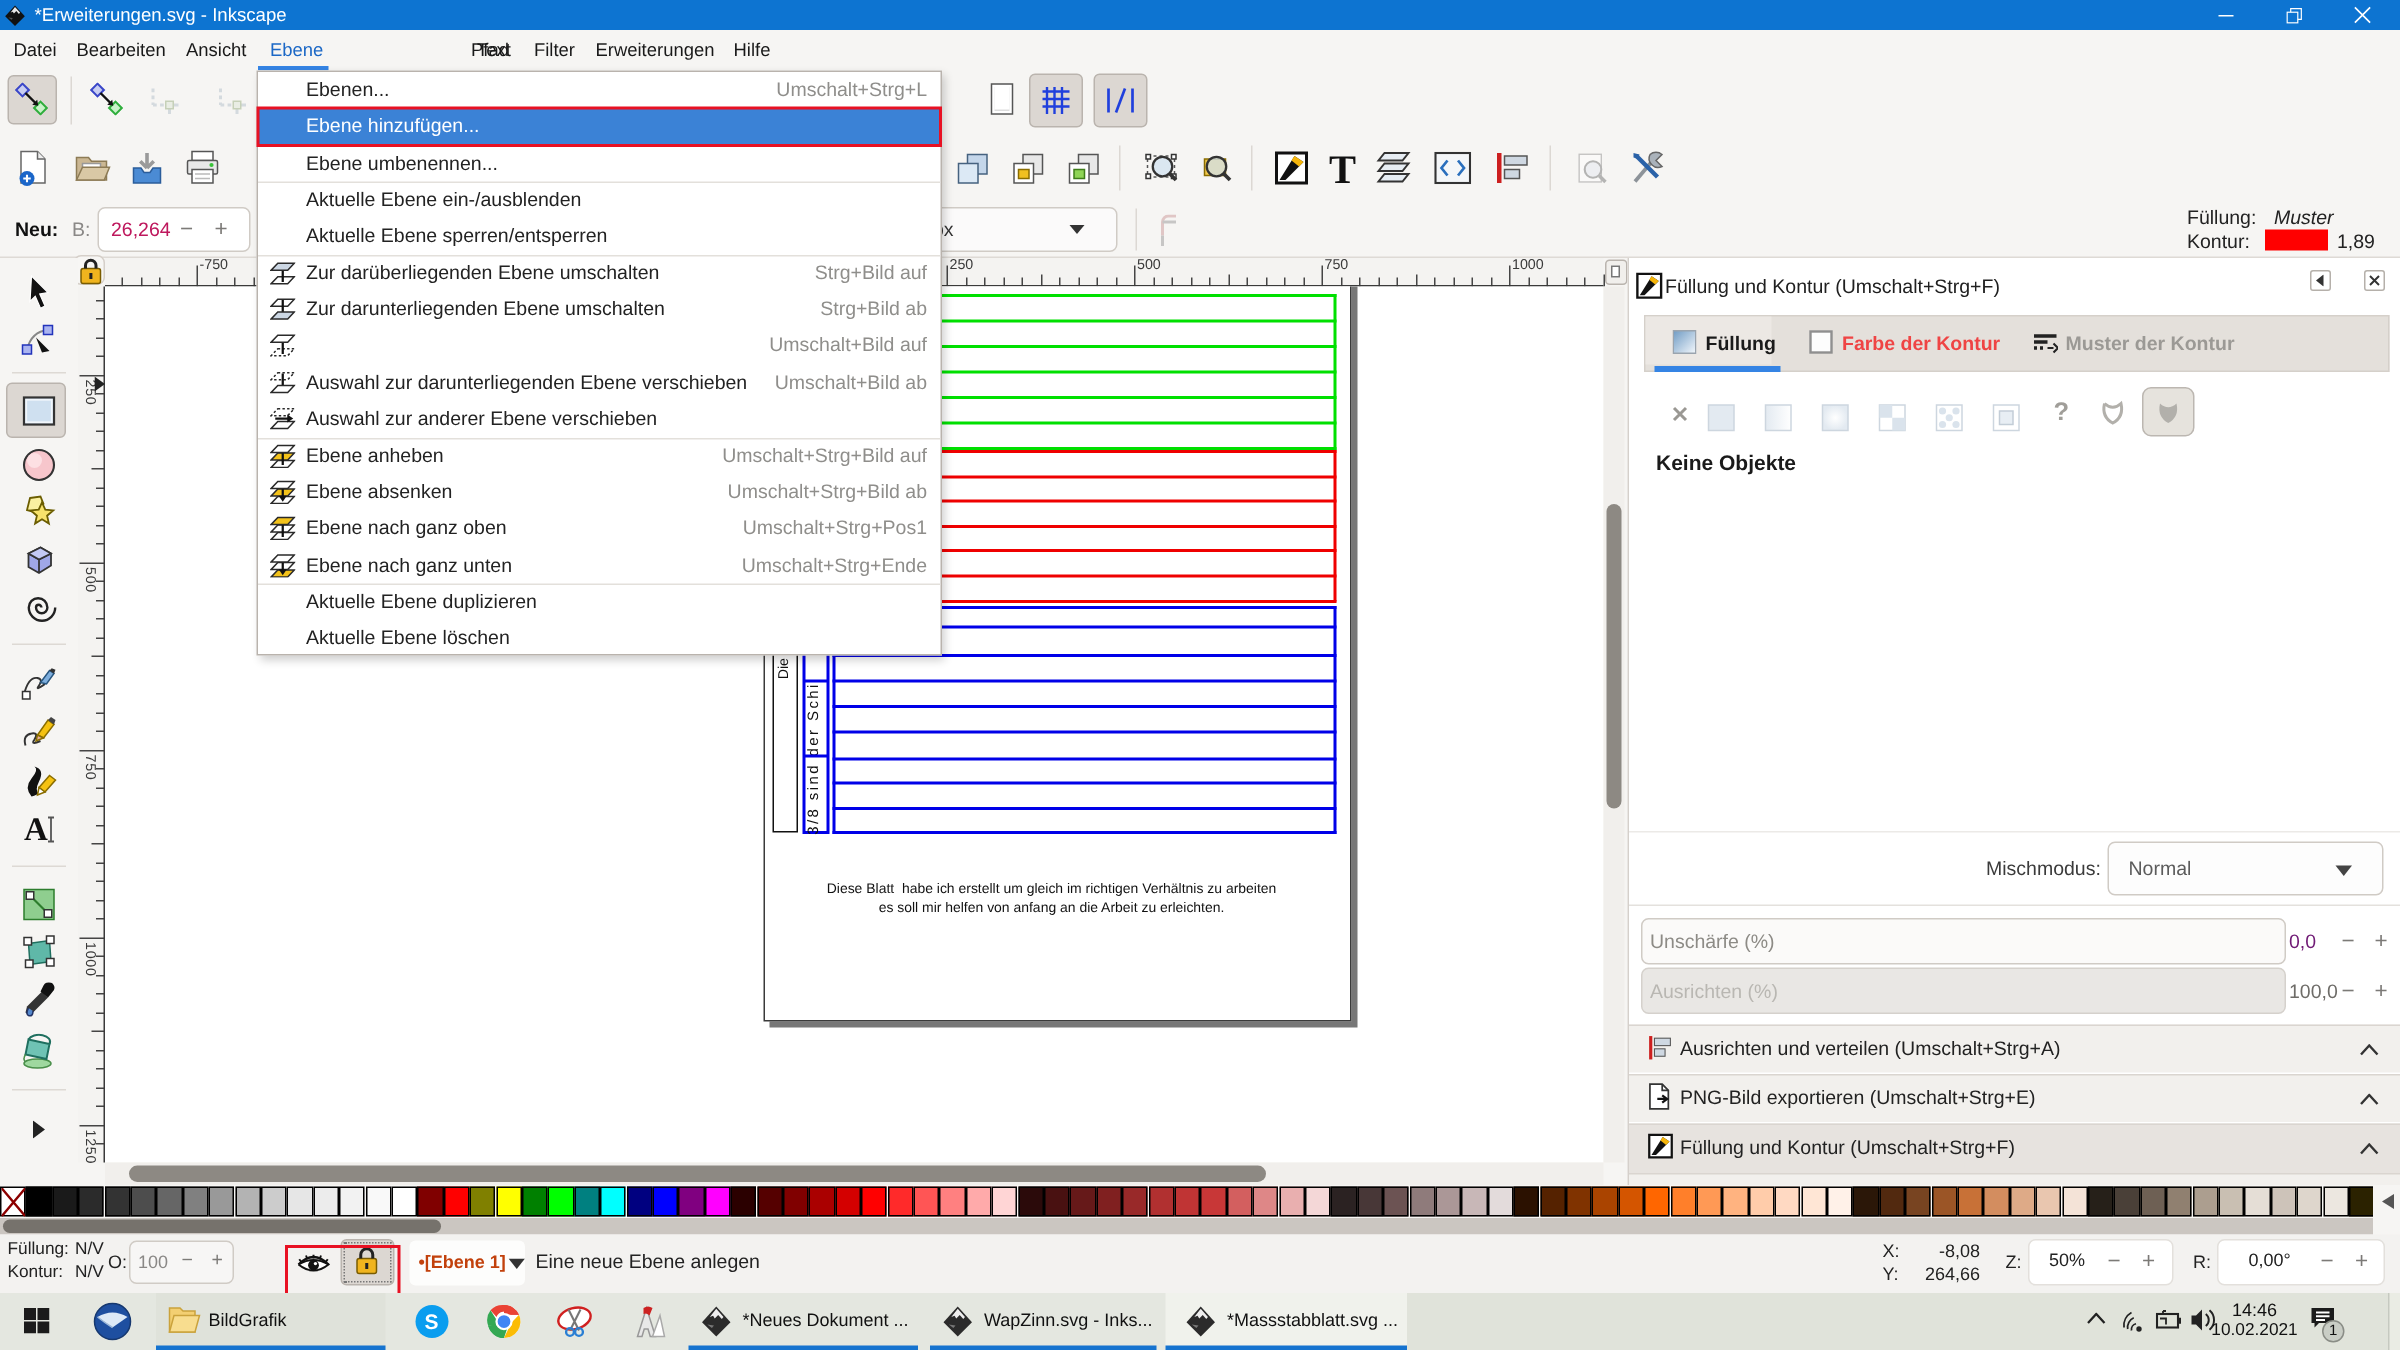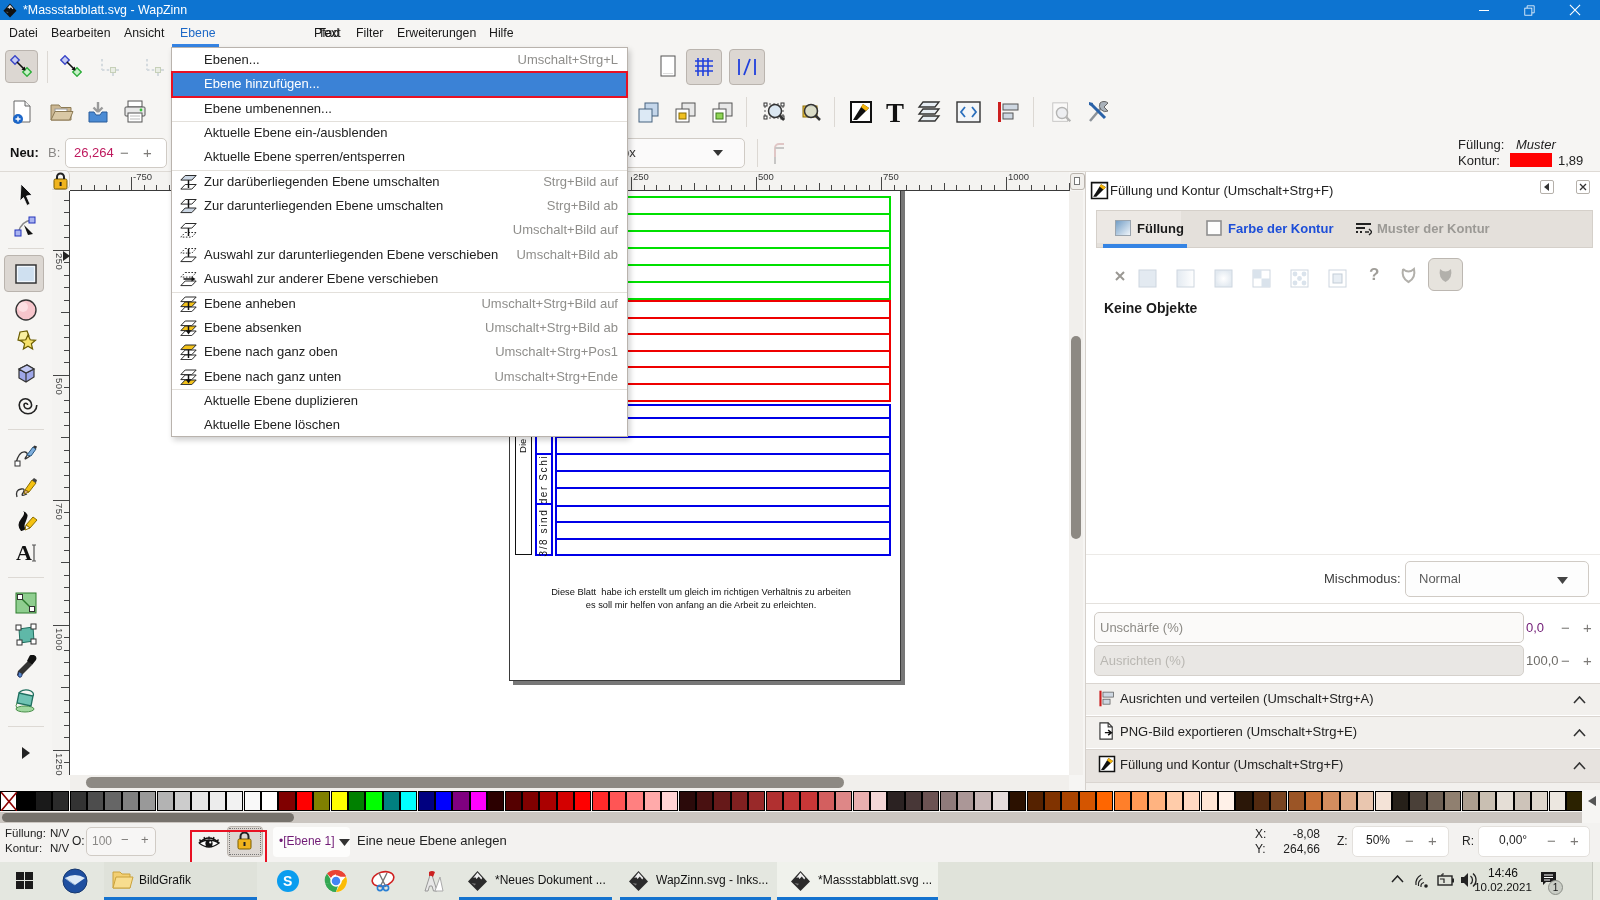--- a/index.html
+++ b/index.html
@@ -35,21 +35,21 @@
 .spinbtn{position:absolute;color:#7c7a77;font-size:15px;text-align:center}
 .acc{position:absolute;left:0;width:515px;height:32px;background:#f2f0ed;border-top:1px solid #dad5d0;font-size:13px;color:#222}
 svg{display:block}
 </style></head><body>
 <div class="abs" id="titlebar">
     <svg class="abs" style="left:2px;top:2px" width="16" height="17" viewBox="0 0 22 21">
       <path d="M11 1 L20 11 L14 17 L11 20 L8 17 L2 11 Z" fill="#111"></path>
       <path d="M11 2.5 L7 7.5 L9 6.8 L10 8.4 L12.2 6.2 L14.6 8.8 L15.6 7.6 Z" fill="#fff" opacity="0.9"></path>
       <path d="M5 12 L9 12.6 L7.8 14.2 Z" fill="#555"></path>
     </svg>
-    <div class="abs" style="left:23px;top:3px;font-size:12.4px">*Massstabblatt.svg - WapZinn</div>
+    <div class="abs" style="left:23px;top:3px;font-size:12.4px">*Erweiterungen.svg - Inkscape</div>
     <div class="abs" style="left:1479px;top:10px;width:10px;height:1.2px;background:#fff"></div>
     <svg class="abs" style="left:1524px;top:5px" width="11" height="11" viewBox="0 0 14 14">
       <rect x="1" y="4" width="9" height="9" fill="none" stroke="#fff"></rect>
       <path d="M4 4 V1 H13 V10 H10" fill="none" stroke="#fff"></path>
     </svg>
     <svg class="abs" style="left:1569px;top:4px" width="12" height="12" viewBox="0 0 13 13">
       <path d="M1 1 L12 12 M12 1 L1 12" stroke="#fff" stroke-width="1.2"></path>
     </svg>
   </div>
 <div class="abs" id="menubar">
@@ -536,21 +536,21 @@
           <stop offset="1" stop-color="#f4f8fc"></stop>
         </linearGradient>
       </defs>
       <rect x="0.5" y="0.5" width="15" height="15" fill="url(#tg)" stroke="#9aa4ae"></rect>
     </svg>
     <div class="abs" style="left:51px;top:49px;font-weight:bold;color:#1a1a1a">Füllung</div>
     <div class="abs" style="left:17px;top:72px;width:84px;height:4px;background:#3584e4"></div>
     <svg class="abs" style="left:120px;top:48px" width="16" height="16" viewBox="0 0 16 16">
       <rect x="1" y="1" width="14" height="14" fill="#fdfdfd" stroke="#8f8f8f" stroke-width="1.6"></rect>
     </svg>
-    <div class="abs" style="left:142px;top:49px;font-weight:bold;color:#1d4ed8">Farbe der Kontur</div>
+    <div class="abs" style="left:142px;top:49px;font-weight:bold;color:#ef4444">Farbe der Kontur</div>
     <svg class="abs" style="left:269px;top:48px" width="17" height="16" viewBox="0 0 17 16">
       <path d="M1 4 H16 M1 8 H10" stroke="#222" stroke-width="2.2"></path>
       <path d="M1 12 H9" stroke="#222" stroke-width="2.2" stroke-dasharray="2 2"></path>
       <path d="M10 12 H14 M14 9 L17 12 L14 15" stroke="#222" stroke-width="1.4" fill="none"></path>
     </svg>
     <div class="abs" style="left:291px;top:49px;font-weight:bold;color:#9b9995">Muster der Kontur</div>
     <svg class="abs" style="left:28px;top:98px" width="12" height="12" viewBox="0 0 12 12">
       <path d="M2 2 L10 10 M10 2 L2 10" stroke="#9a9893" stroke-width="2"></path>
     </svg>
     <svg class="abs" style="left:52px;top:97px" width="19" height="19" viewBox="0 0 19 19">
@@ -772,21 +772,21 @@
     </svg>
     <div class="abs pressed" style="left:227px;top:3px;width:36px;height:31px"></div>
     <div class="abs" style="left:229px;top:5px;width:32px;height:27px;border:1px dotted #777"></div>
     <svg class="abs" style="left:237px;top:8px" width="15" height="20" viewBox="0 0 15 20">
       <rect x="1" y="8" width="13" height="10" rx="1.5" fill="#f0b41e" stroke="#7a5c00"></rect>
       <path d="M3.5 8 V5.5 a4 4 0 0 1 8 0 V8" fill="none" stroke="#222" stroke-width="2"></path>
       <rect x="6.5" y="11" width="2" height="4" fill="#222"></rect>
     </svg>
     <div class="abs" style="left:190px;top:7px;width:77px;height:34px;border:2px solid #e81123"></div>
     <div class="abs" style="left:273px;top:4px;width:77px;height:30px;background:#fdfdfc;border-radius:4px"></div>
-    <div class="abs" style="left:279px;top:11px;color:#701a75;font-weight:normal;font-size:12px">•[Ebene 1]</div>
+    <div class="abs" style="left:279px;top:11px;color:#c2410c;font-weight:bold;font-size:12px">•[Ebene 1]</div>
     <svg class="abs" style="left:339px;top:16px" width="11" height="7" viewBox="0 0 11 7">
       <path d="M0 0 L5.5 7 L11 0 Z" fill="#333"></path>
     </svg>
     <div class="abs" style="left:357px;top:10px;color:#222;font-size:13px">Eine neue Ebene anlegen</div>
     <div class="abs" style="left:1255px;top:4px;color:#222;font-size:12px">X:</div>
     <div class="abs" style="left:1262px;top:4px;width:58px;text-align:right;color:#222;font-size:12px">-8,08</div>
     <div class="abs" style="left:1255px;top:19px;color:#222;font-size:12px">Y:</div>
     <div class="abs" style="left:1262px;top:19px;width:58px;text-align:right;color:#222;font-size:12px">264,66</div>
     <div class="abs" style="left:1337px;top:11px;color:#222">Z:</div>
     <div class="spin" style="left:1352px;top:3px;width:97px;height:31px;border-color:#e3e0dc"></div>

